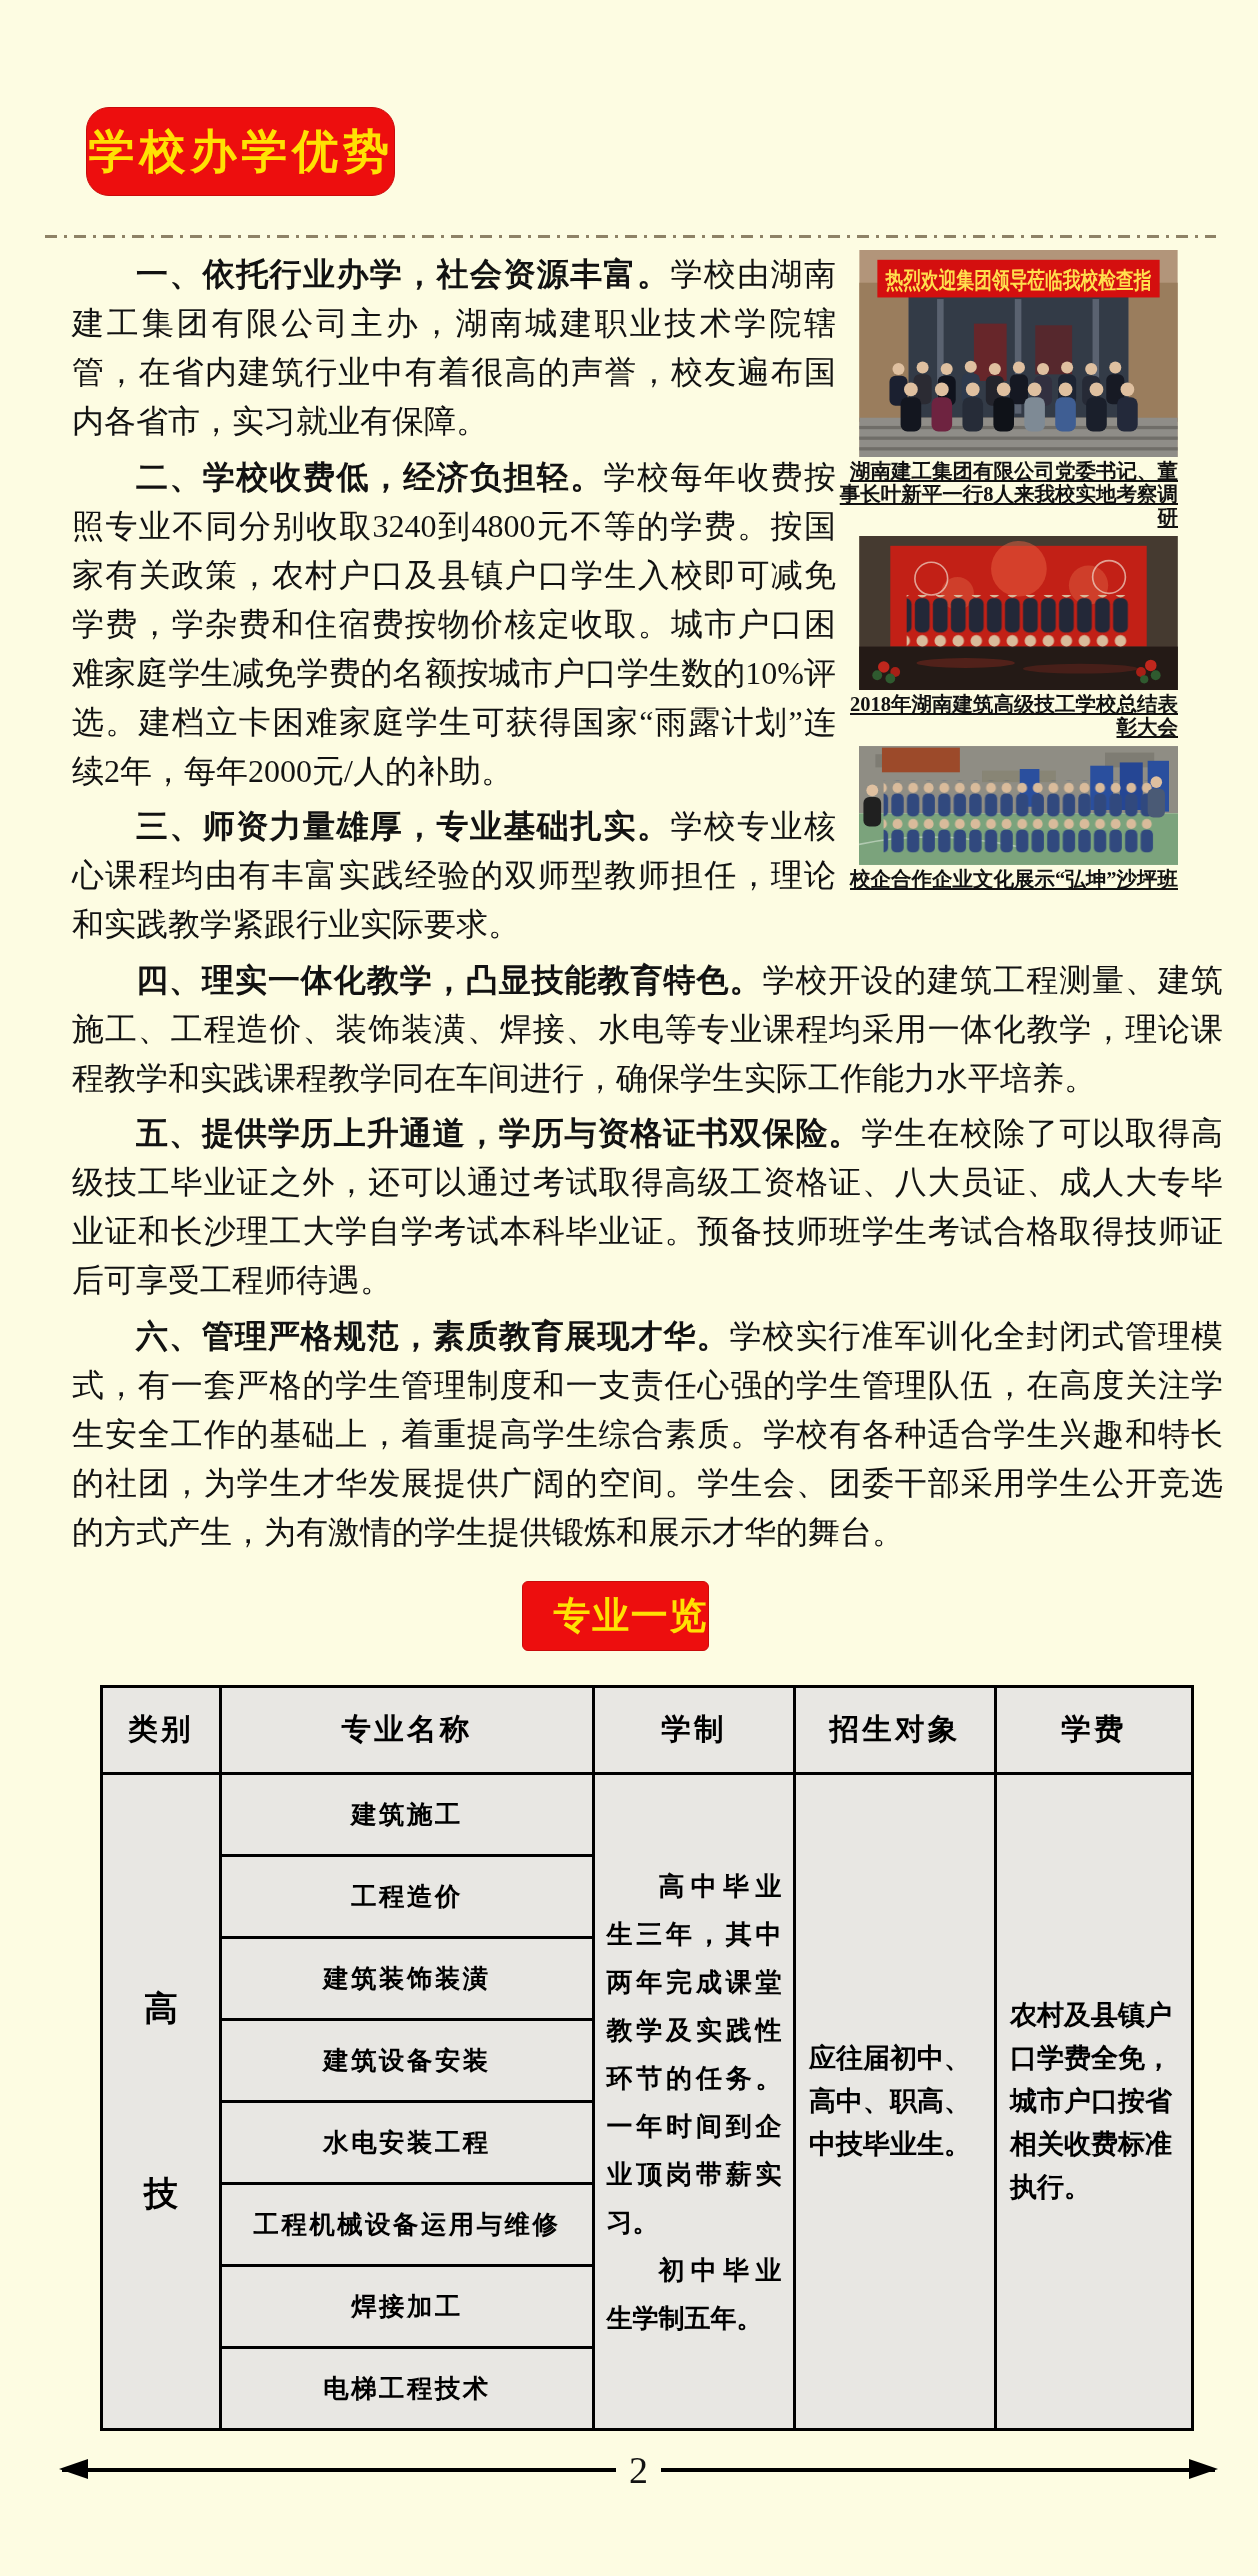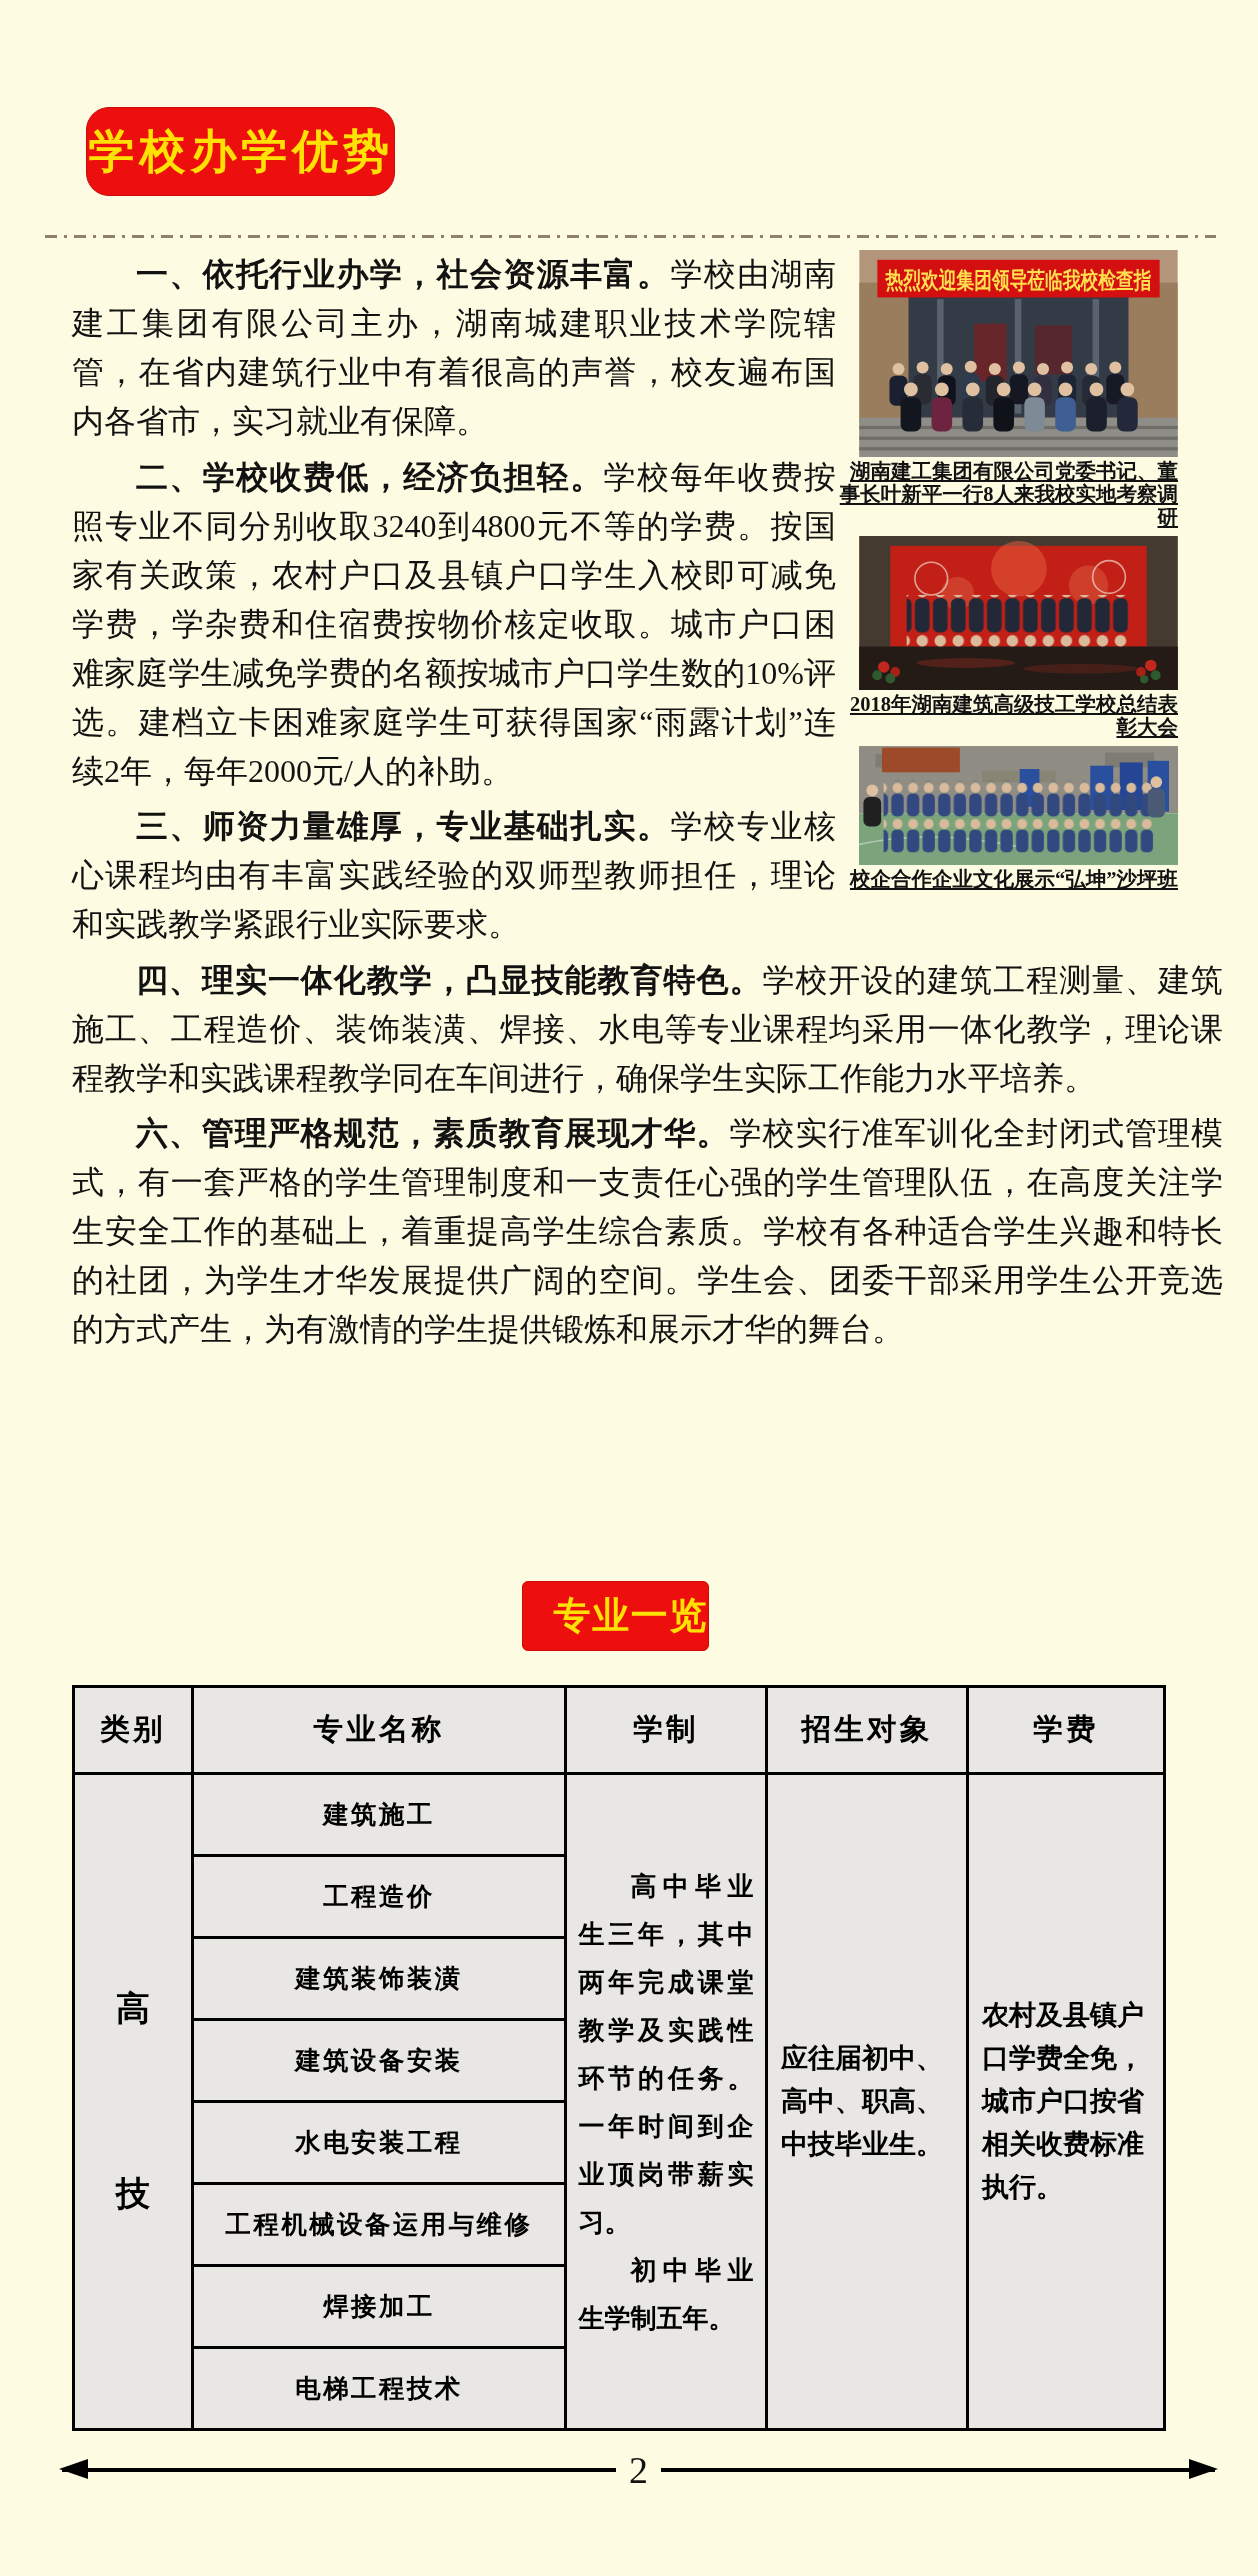--- a/index.html
+++ b/index.html
@@ -27,21 +27,21 @@
   .content p{margin:0 0 6.6px 0;text-indent:64px;}
   .lead{font-family:"Liberation Sans","DejaVu Sans",sans-serif;font-weight:bold;}
 
   
   .photo-col{float:right;width:319px;padding-right:45px;margin-left:23px;}
   .photo{display:block;width:319px;}
   .photo-caption{font-weight:bold;font-size:20.5px;line-height:23px;text-align:right;
                  text-indent:0;width:348px;margin:3.3px 0 6.6px -29px;text-decoration:underline;}
 
   
-  .majors-table{position:absolute;left:72px;top:1685px;width:1091px;height:746px;
+  .majors-table{position:absolute;left:100px;top:1685px;width:1091px;height:746px;
       border-collapse:collapse;background:#E8E7E3;table-layout:fixed;
       font-family:"Liberation Sans","DejaVu Sans",sans-serif;font-weight:bold;color:#000;}
   .majors-table,.majors-table th,.majors-table td{border:3.3px solid #000;}
   .majors-table th{font-size:29.5px;letter-spacing:3.3px;height:82px;}
   td.cell-major{text-align:center;font-size:25.4px;letter-spacing:2.5px;}
   td.cell-category{text-align:center;font-size:34px;}
   .cat-stack{display:flex;flex-direction:column;align-items:center;gap:139px;}
   td.cell-duration{font-size:26px;line-height:48px;padding:0 11.5px;vertical-align:middle;text-align:justify;}
   td.cell-duration p{margin:0;text-indent:2em;}
   td.cell-target,td.cell-tuition{font-size:27px;line-height:43px;padding:0 13px;
@@ -168,20 +168,21 @@
         <use href="#person" x="6" y="52" fill="#202020" transform="scale(0.9)"></use>
         <use href="#person" x="400" y="42" fill="#4a5a75" transform="scale(0.88)"></use>
       </svg>
       <div class="photo-caption">校企合作企业文化展示“弘坤”沙坪班</div>
     </aside>
 
     <p><span class="lead">一、依托行业办学，社会资源丰富。</span><span>学校由湖南建工集团有限公司主办，湖南城建职业技术学院辖管，在省内建筑行业中有着很高的声誉，校友遍布国内各省市，实习就业有保障。</span></p>
     <p><span class="lead">二、学校收费低，经济负担轻。</span><span>学校每年收费按照专业不同分别收取3240到4800元不等的学费。按国家有关政策，农村户口及县镇户口学生入校即可减免学费，学杂费和住宿费按物价核定收取。城市户口困难家庭学生减免学费的名额按城市户口学生数的10%评选。建档立卡困难家庭学生可获得国家“雨露计划”连续2年，每年2000元/人的补助。</span></p>
     <p><span class="lead">三、师资力量雄厚，专业基础扎实。</span><span>学校专业核心课程均由有丰富实践经验的双师型教师担任，理论和实践教学紧跟行业实际要求。</span></p>
     <p><span class="lead">四、理实一体化教学，凸显技能教育特色。</span><span>学校开设的建筑工程测量、建筑施工、工程造价、装饰装潢、焊接、水电等专业课程均采用一体化教学，理论课程教学和实践课程教学同在车间进行，确保学生实际工作能力水平培养。</span></p>
+    <p><span class="lead">五、提供学历上升通道，学历与资格证书双保险。</span><span>学生在校除了可以取得高级技工毕业证之外，还可以通过考试取得高级工资格证、八大员证、成人大专毕业证和长沙理工大学自学考试本科毕业证。预备技师班学生考试合格取得技师证后可享受工程师待遇。</span></p>
     <p><span class="lead">六、管理严格规范，素质教育展现才华。</span><span>学校实行准军训化全封闭式管理模式，有一套严格的学生管理制度和一支责任心强的学生管理队伍，在高度关注学生安全工作的基础上，着重提高学生综合素质。学校有各种适合学生兴趣和特长的社团，为学生才华发展提供广阔的空间。学生会、团委干部采用学生公开竞选的方式产生，为有激情的学生提供锻炼和展示才华的舞台。</span></p>
   </div>
 
   <div class="banner" id="banner-majors">
     <span>专业一览</span>
   </div>
 
   <table class="majors-table">
     <colgroup>
       <col style="width:119px">

